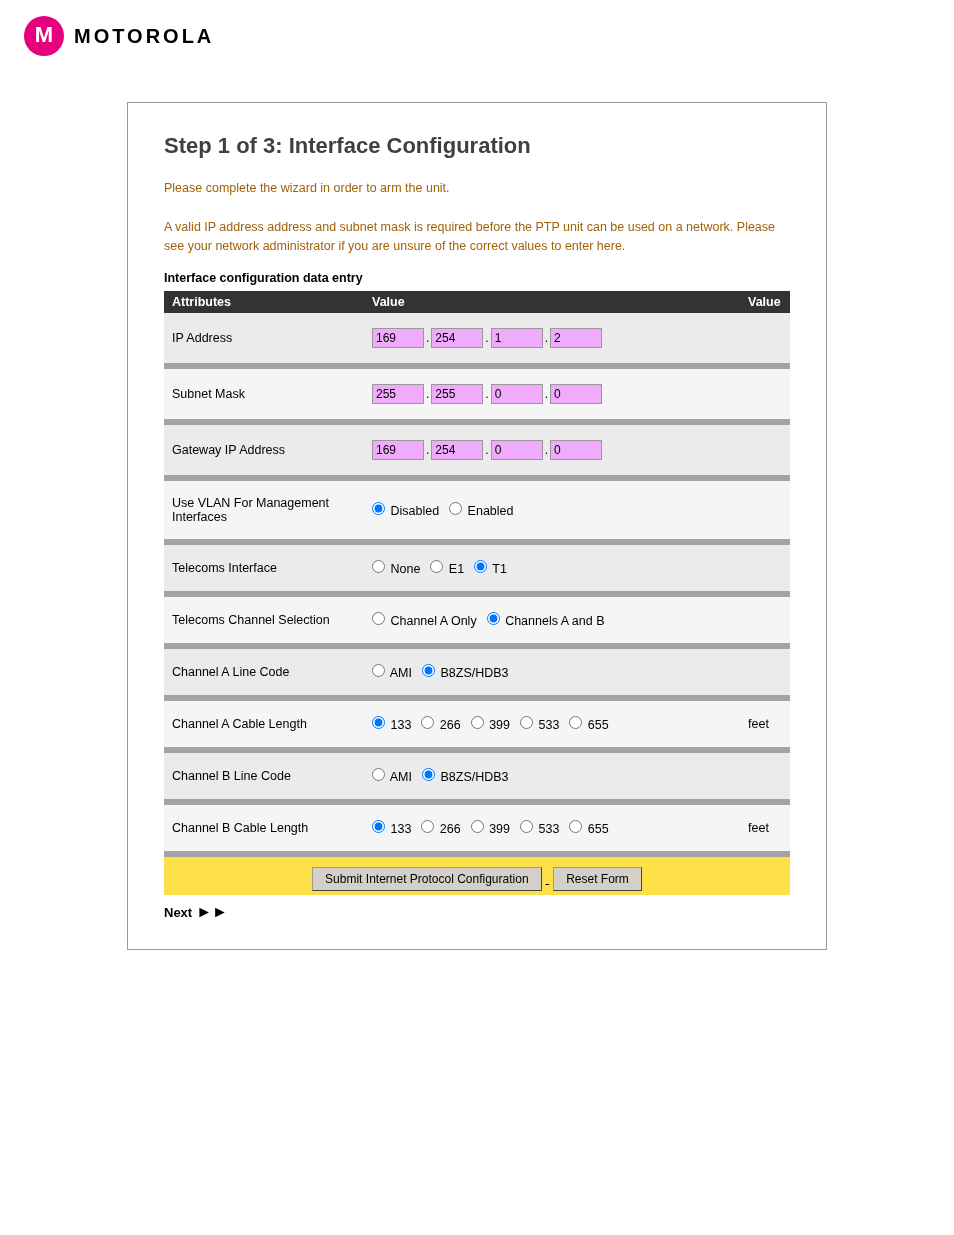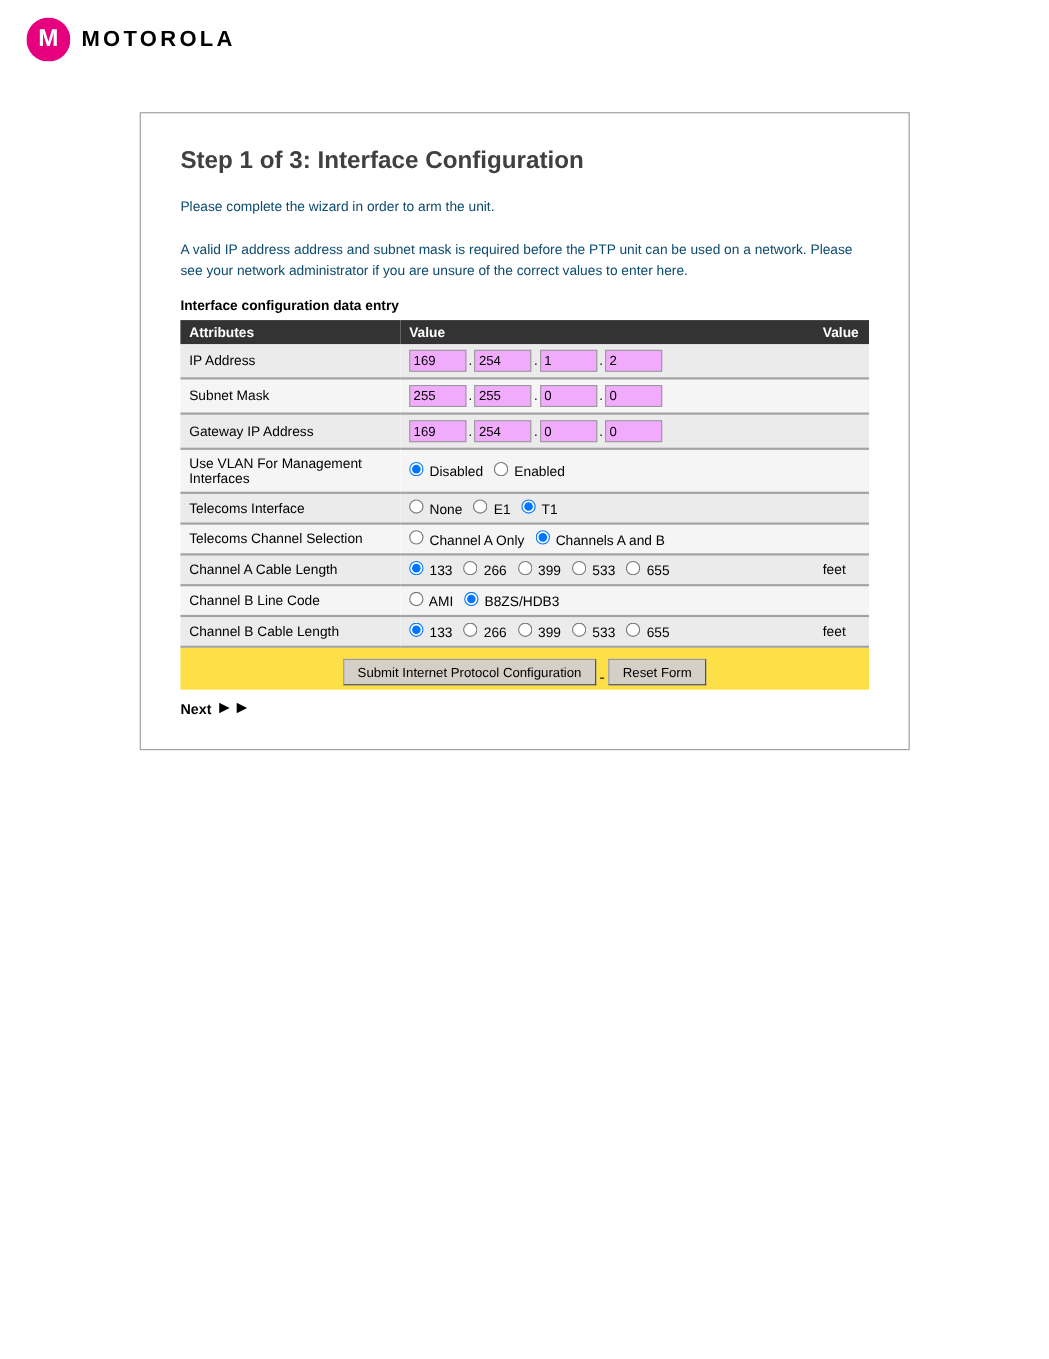--- a/index.html
+++ b/index.html
@@ -48,21 +48,21 @@
       font-size: 22px;
       font-weight: bold;
       margin-bottom: 18px;
       color: #404040;
     }
 
     .wizard-desc {
       font-size: 12.5px;
       margin-bottom: 10px;
       line-height: 1.5;
-      color: #0c4a6e;
+      color: #a16207;
       margin-top: 20px;
     }
 
     .section-label {
       font-weight: bold;
       font-size: 12.5px;
       margin-bottom: 6px;
       margin-top: 16px;
     }
 
@@ -75,23 +75,23 @@
     .config-table th {
       background: #333;
       color: #fff;
       text-align: left;
       padding: 4px 8px;
       font-size: 12.5px;
       font-weight: bold;
     }
 
     .config-table td {
-      padding: 5px 8px;
+      padding: 15px 8px;
       vertical-align: middle;
-      border-bottom: 2px solid #a3a3a3;
+      border-bottom: 6px solid #a3a3a3;
     }
 
     .config-table tr:nth-child(even) td {
       background: #f5f5f5;
     }
     .config-table tr:nth-child(odd) td {
       background: #ebebeb;
     }
 
     .attr-col {
@@ -225,20 +225,25 @@
             <td class="attr-col">Telecoms Interface</td>
             <td class="value-col"><label class="radio-label"><input type="radio" name="radio-4" value="None" style=""> None</label><label class="radio-label"><input type="radio" name="radio-4" value="E1" style=""> E1</label><label class="radio-label"><input type="radio" name="radio-4" value="T1" checked="" style=""> T1</label></td>
             <td class="units-col"></td>
           </tr>
           <tr>
             <td class="attr-col">Telecoms Channel Selection</td>
             <td class="value-col"><label class="radio-label"><input type="radio" name="radio-5" value="Channel A Only" style=""> Channel A Only</label><label class="radio-label"><input type="radio" name="radio-5" value="Channels A and B" checked="" style=""> Channels A and B</label></td>
             <td class="units-col"></td>
           </tr>
           <tr>
+            <td class="attr-col">Channel A Line Code</td>
+            <td class="value-col"><label class="radio-label"><input type="radio" name="radio-6" value="AMI" style=""> AMI</label><label class="radio-label"><input type="radio" name="radio-6" value="B8ZS/HDB3" checked="" style=""> B8ZS/HDB3</label></td>
+            <td class="units-col"></td>
+          </tr>
+          <tr>
             <td class="attr-col">Channel A Cable Length</td>
             <td class="value-col"><label class="radio-label"><input type="radio" name="radio-7" value="133" checked="" style=""> 133</label><label class="radio-label"><input type="radio" name="radio-7" value="266" style=""> 266</label><label class="radio-label"><input type="radio" name="radio-7" value="399" style=""> 399</label><label class="radio-label"><input type="radio" name="radio-7" value="533" style=""> 533</label><label class="radio-label"><input type="radio" name="radio-7" value="655" style=""> 655</label></td>
             <td class="units-col">feet</td>
           </tr>
           <tr>
             <td class="attr-col">Channel B Line Code</td>
             <td class="value-col"><label class="radio-label"><input type="radio" name="radio-8" value="AMI" style=""> AMI</label><label class="radio-label"><input type="radio" name="radio-8" value="B8ZS/HDB3" checked="" style=""> B8ZS/HDB3</label></td>
             <td class="units-col"></td>
           </tr>
           <tr>

